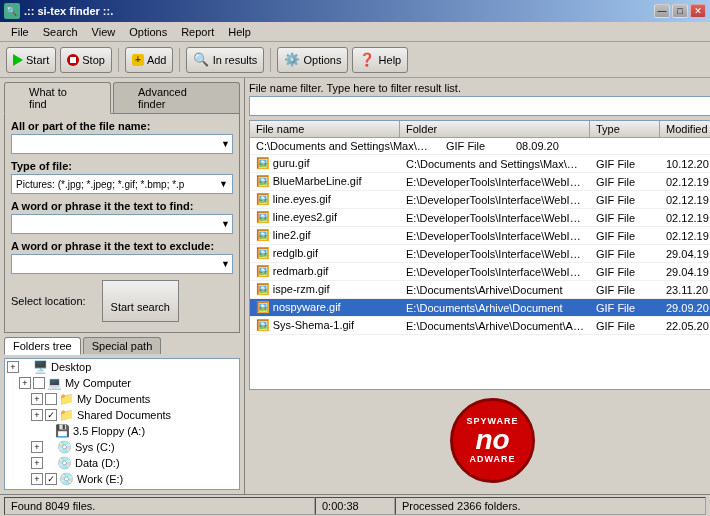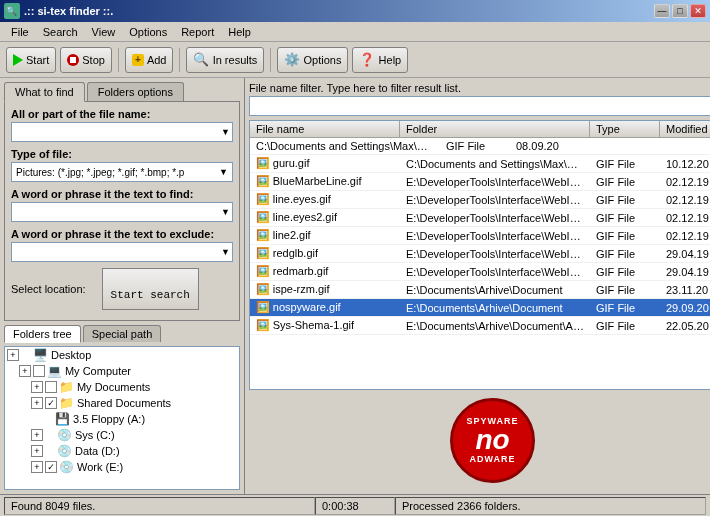--- a/index.html
+++ b/index.html
@@ -87,21 +87,21 @@
     }
 
     
     .tabs {
       display: flex;
       background: #d4d0c8;
       padding: 4px 4px 0;
       gap: 2px;
     }
     .tab {
-      padding: 3px 10px;
+      padding: 3px 24px;
       border: 1px solid #808080;
       border-bottom: none;
       background: #c0bdb4;
       cursor: pointer;
       border-radius: 3px 3px 0 0;
     }
     .tab.active {
       background: #d4d0c8;
       border-bottom: 1px solid #d4d0c8;
       margin-bottom: -1px;
@@ -136,21 +136,20 @@
       margin-bottom: 4px;
     }
     .location-label { white-space: nowrap; }
     .start-search-btn {
       padding: 20px 8px;
       background: linear-gradient(to bottom, #f0f0f0, #d4d0c8);
       border: 1px solid #808080;
       cursor: pointer;
       white-space: nowrap;
       height: 23px;
-      font-family: Liberation Mono, monospace;
     }
 
     
     .folder-tabs {
       display: flex;
       padding: 4px 4px 4px;
       gap: 2px;
     }
     .folder-tab {
       padding: 2px 8px;
@@ -368,21 +367,21 @@
 
 <div class="main-content">
 
   <div class="left-panel">
 
     <div class="tabs">
       <div class="tab active">
         <span>What to find</span>
       </div>
       <div class="tab">
-        <span>Folders options</span>
+        <span>Advanced finder</span>
       </div>
     </div>
 
     <div class="form-section">
       <div class="form-row">
         <div class="form-label">All or part of the file name:</div>
         <div class="form-input" style="background:white; border:1px solid #7f9db9; display:flex; align-items:center; justify-content:space-between; padding:1px 2px; width:100%;">
           <input type="text" style="border: none; outline: none; flex: 1 1 0%; background: transparent;">
           <span style="font-size:9px;">▼</span>
         </div>

